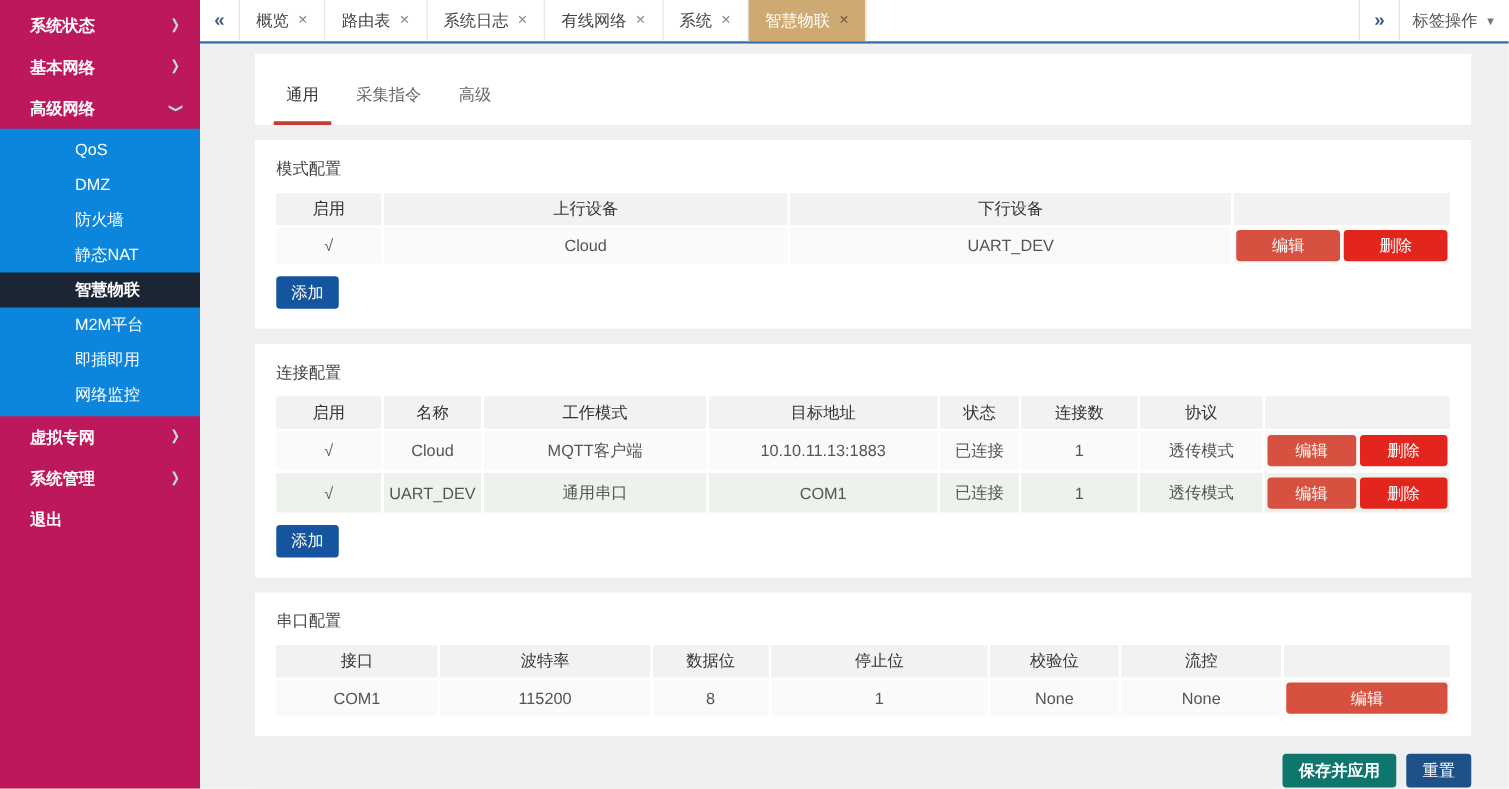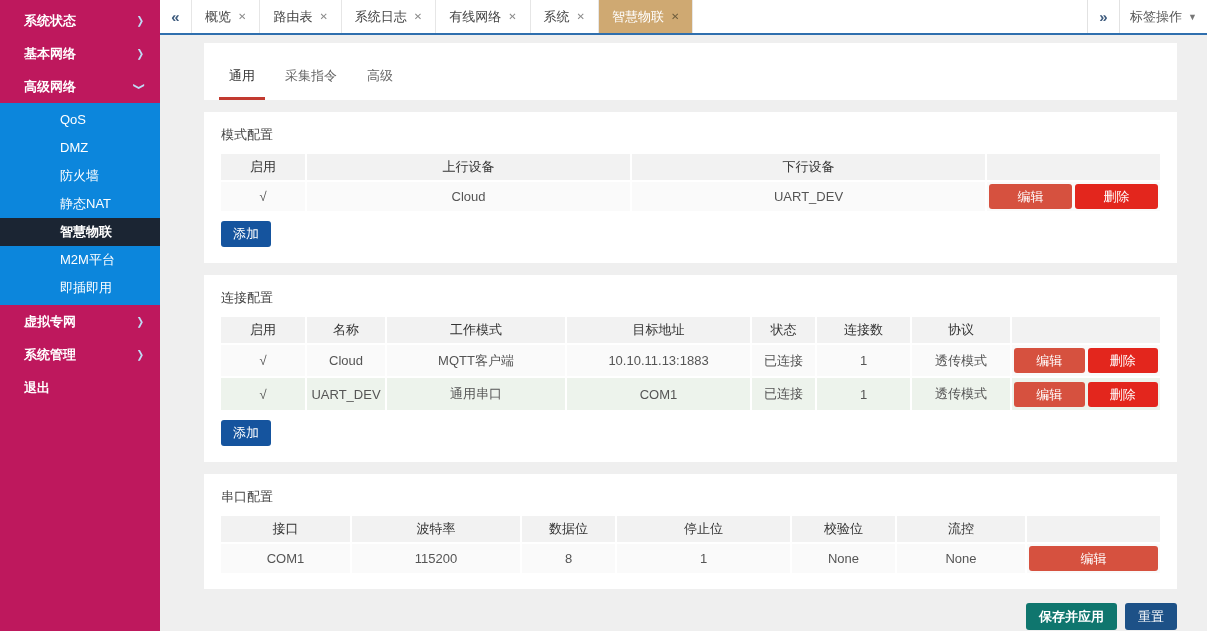--- a/index.html
+++ b/index.html
@@ -92,20 +92,21 @@
     </div>
 
     <div class="side-sub">
       <div class="side-sub-item">QoS</div>
       <div class="side-sub-item">DMZ</div>
       <div class="side-sub-item">防火墙</div>
       <div class="side-sub-item">静态NAT</div>
       <div class="side-sub-item active">智慧物联</div>
       <div class="side-sub-item">M2M平台</div>
       <div class="side-sub-item">即插即用</div>
+      <div class="side-sub-item">网络监控</div>
     </div>
 
     <div class="side-item">
       <span>虚拟专网</span>
       <span class="chev">❯</span>
     </div>
     <div class="side-item">
       <span>系统管理</span>
       <span class="chev">❯</span>
     </div>

